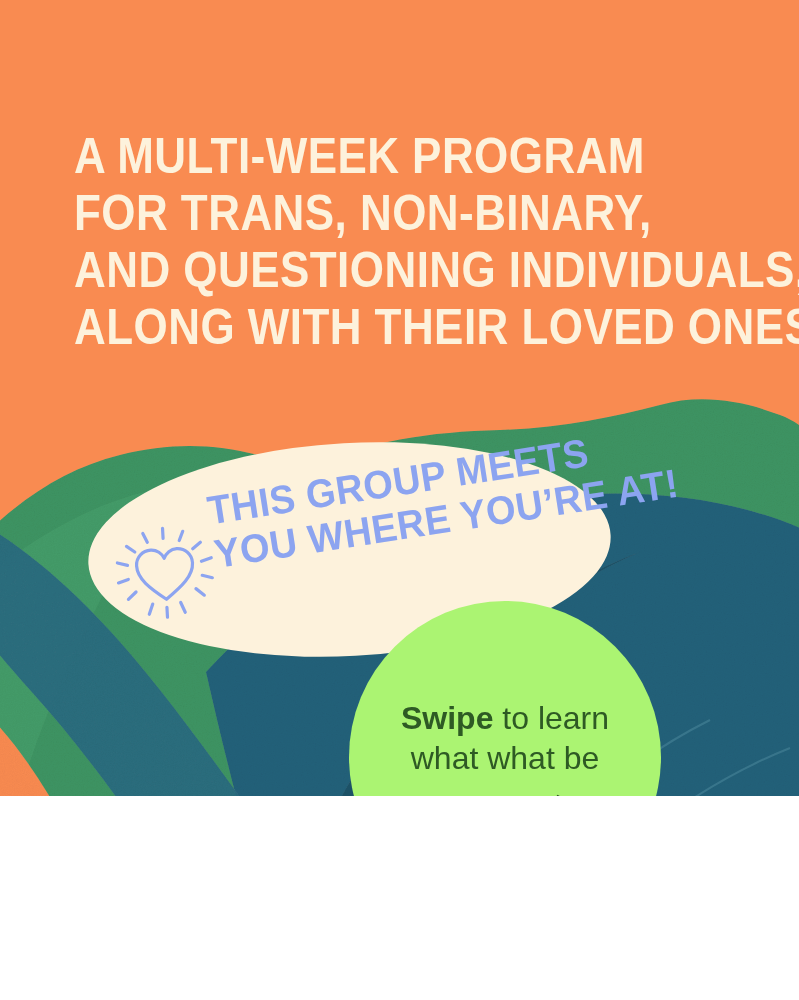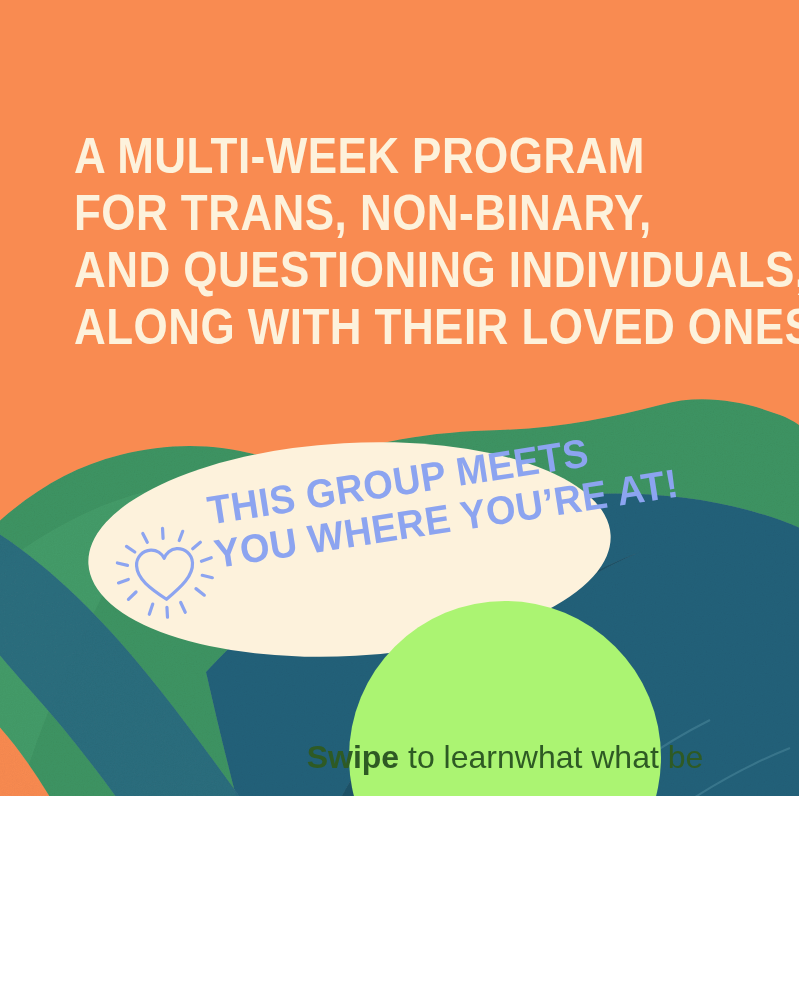--- a/index.html
+++ b/index.html
@@ -79,20 +79,21 @@
     transform-origin: left top;
   }
   .badge-text .bt-line { display: block; white-space: nowrap; transform: scaleX(0.95); transform-origin: left center; }
 
   
   .circle {
     position: absolute;
     border-radius: 50%;
     background: #ABF472;
     display: flex;
+    flex-direction: column;
     align-items: center;
     justify-content: center;
     color: #2E5A24;
     text-align: center;
   }
   #circle-swipe {
     left: 349px;
     top: 601px;
     width: 312px;
     height: 312px;

